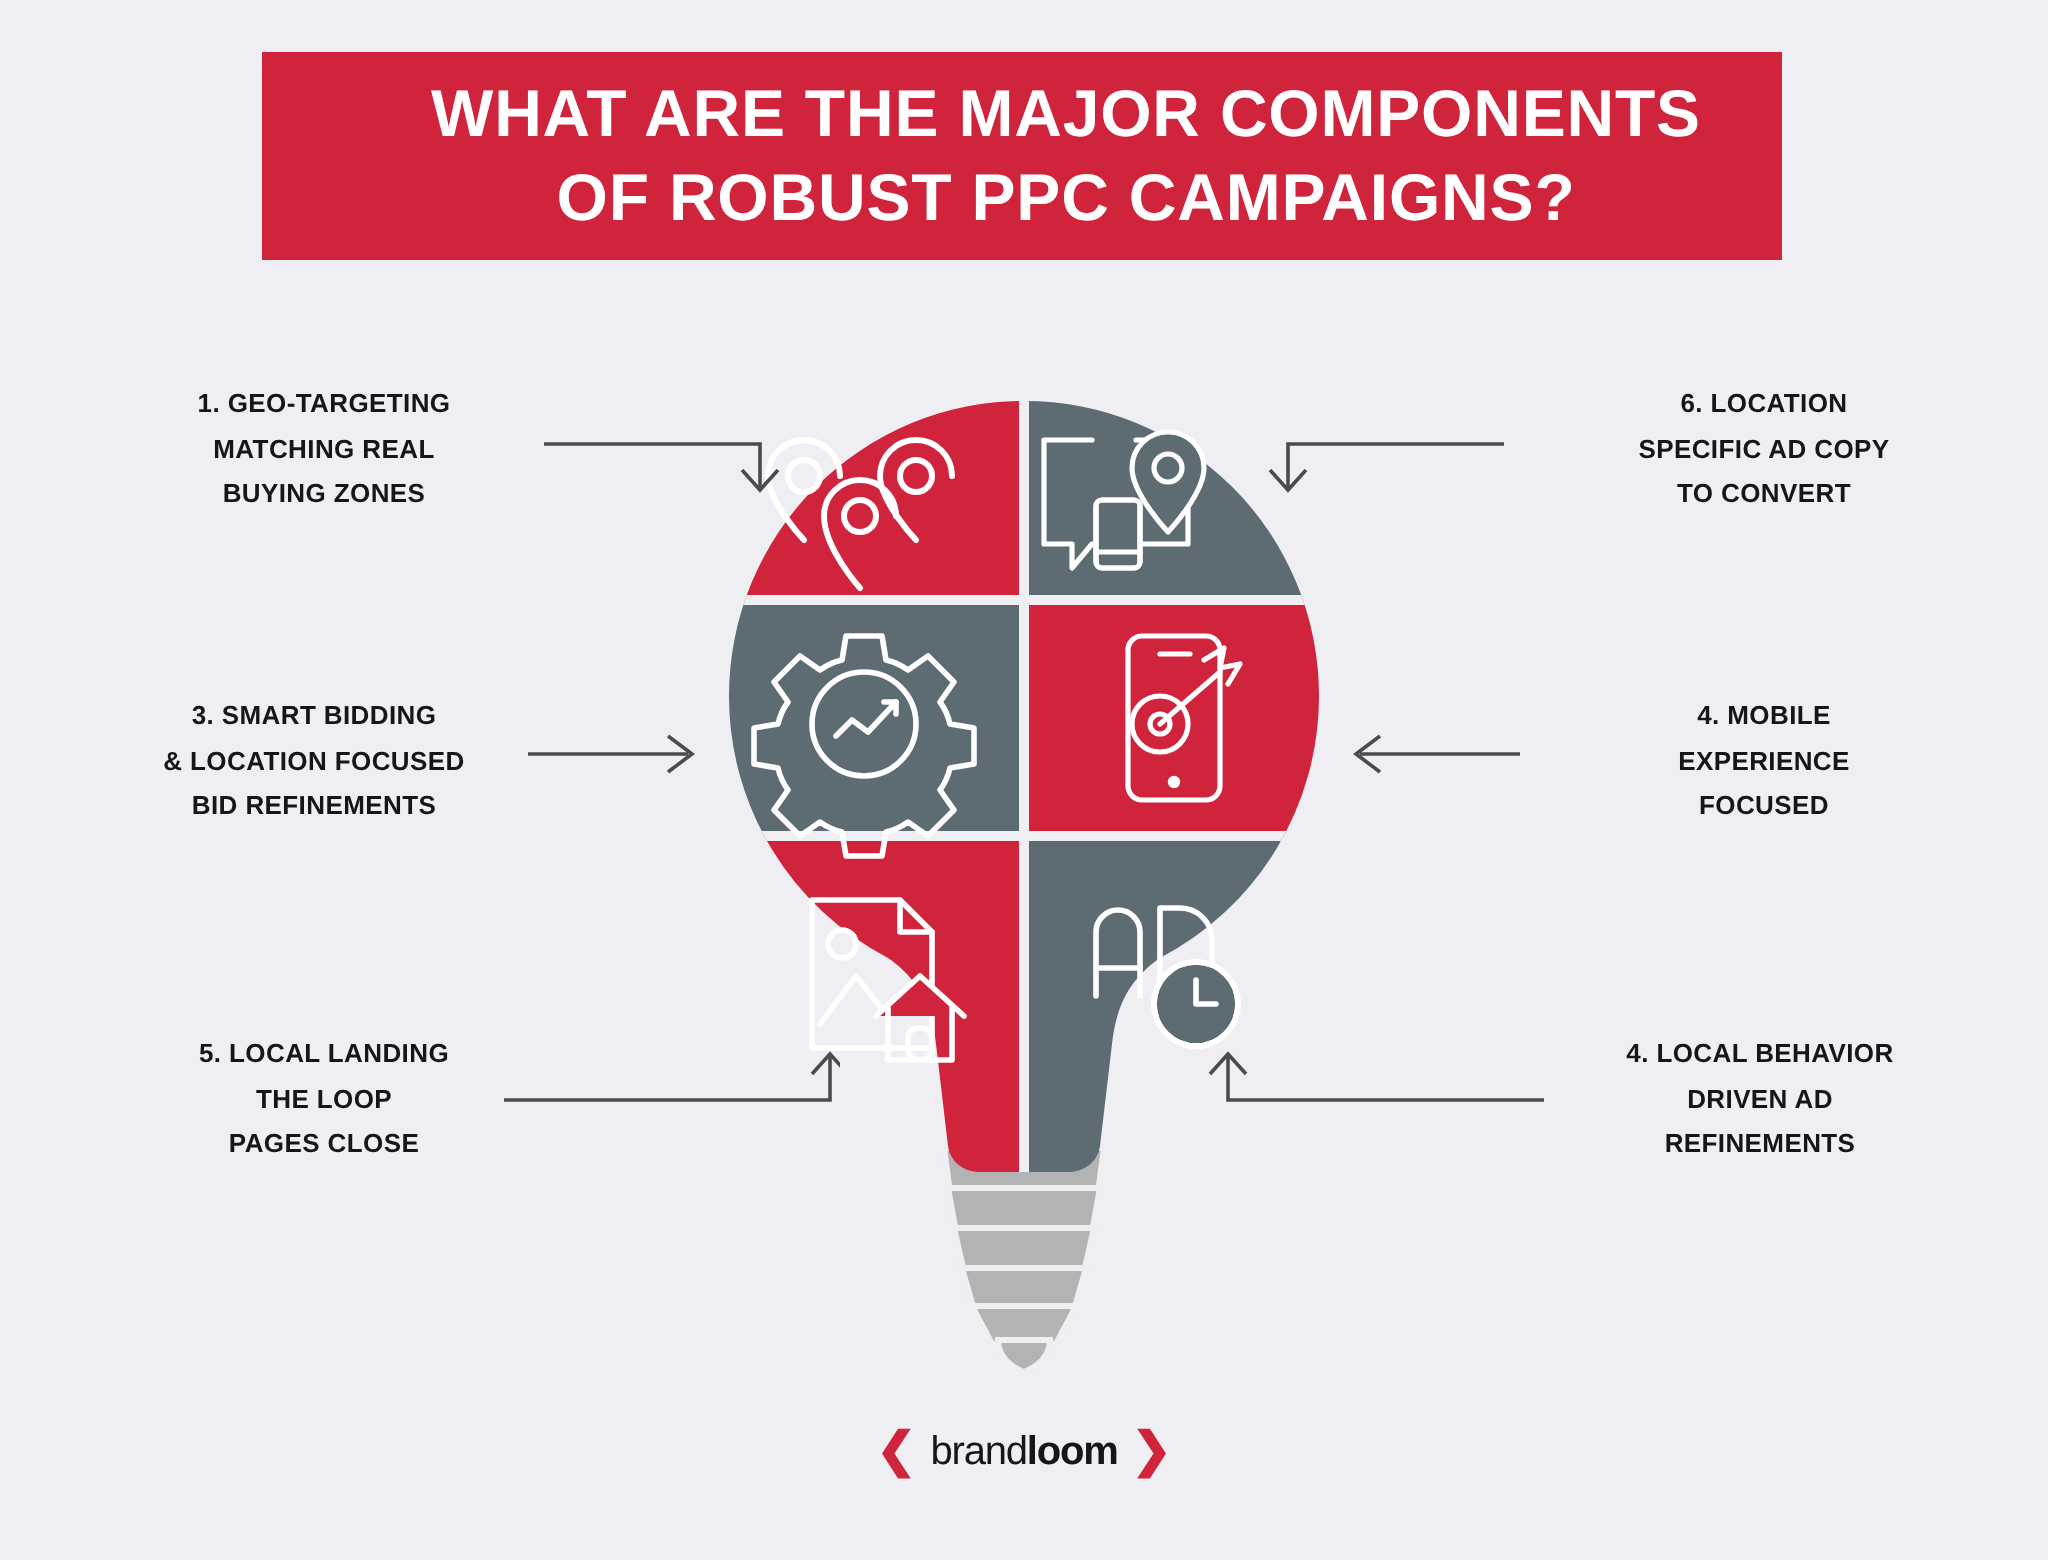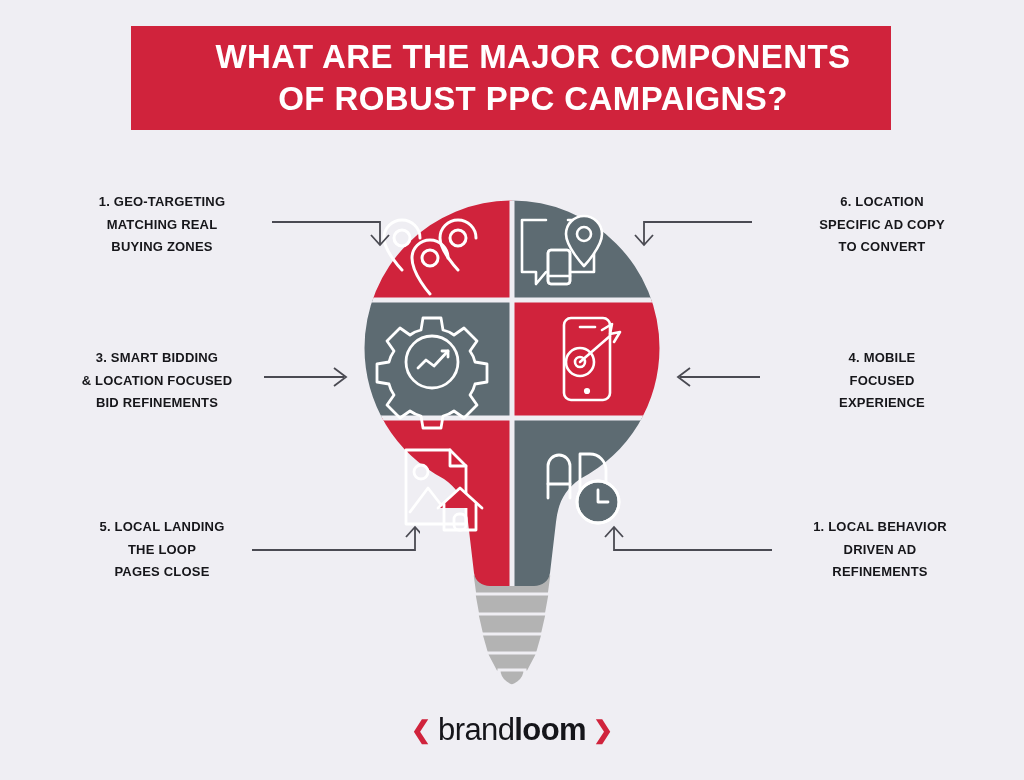--- a/index.html
+++ b/index.html
@@ -53,21 +53,21 @@
 
   
   .connector{ position:absolute; }
 
   
   #logo{
     position:absolute; left:0; right:0; top:714px;
     display:flex; align-items:center; justify-content:center; gap:7px;
   }
   .logo-chev{ color:#d0233c; font-size:24px; font-weight:bold; line-height:1; }
-  .logo-word{ font-size:31px; line-height:1; color:#15151a; letter-spacing:-0.6px; }
+  .logo-word{ font-size:20px; line-height:1; color:#15151a; letter-spacing:-0.6px; }
   .logo-word .lt{ font-weight:300; }
   .logo-word .bd{ font-weight:bold; }
 </style>
 </head>
 <body>
 
 <div id="stage">
 
   <div class="title-banner">
     <div class="title-line">WHAT ARE THE MAJOR COMPONENTS</div>
@@ -220,32 +220,32 @@
   </div>
 
   <div class="label left" id="label-3">
     <span>3. SMART BIDDING</span>
     <span>&amp; LOCATION FOCUSED</span>
     <span>BID REFINEMENTS</span>
   </div>
 
   <div class="label right" id="label-4">
     <span>4. MOBILE</span>
+    <span>EXPERIENCE</span>
     <span>FOCUSED</span>
-    <span>EXPERIENCE</span>
   </div>
 
   <div class="label left" id="label-5">
     <span>5. LOCAL LANDING</span>
     <span>THE LOOP</span>
     <span>PAGES CLOSE</span>
   </div>
 
   <div class="label right" id="label-6">
-    <span>1. LOCAL BEHAVIOR</span>
+    <span>4. LOCAL BEHAVIOR</span>
     <span>DRIVEN AD</span>
     <span>REFINEMENTS</span>
   </div>
 
   <div id="logo">
     <span class="logo-chev">❮</span>
     <span class="logo-word"><span class="lt">brand</span><span class="bd">loom</span></span>
     <span class="logo-chev">❯</span>
   </div>
 

